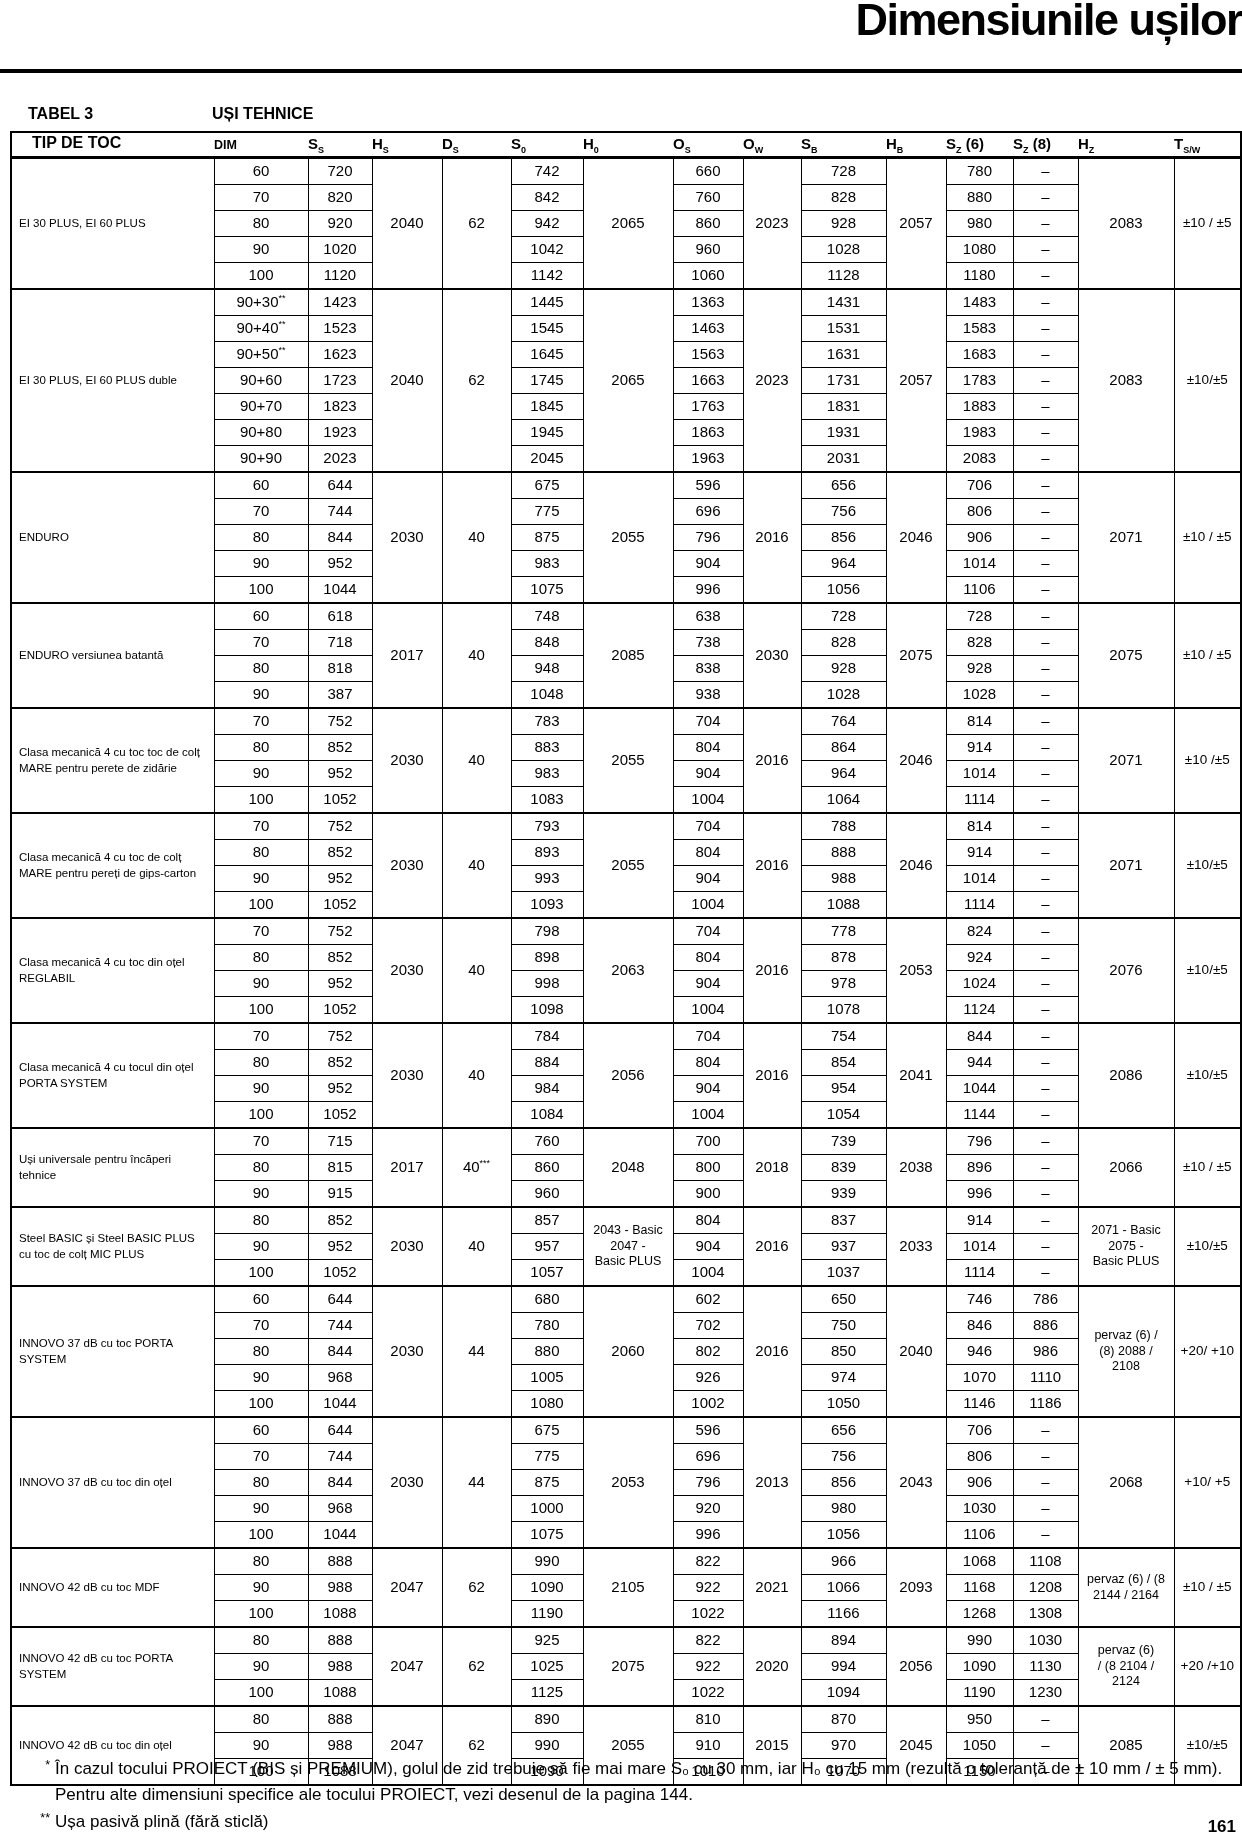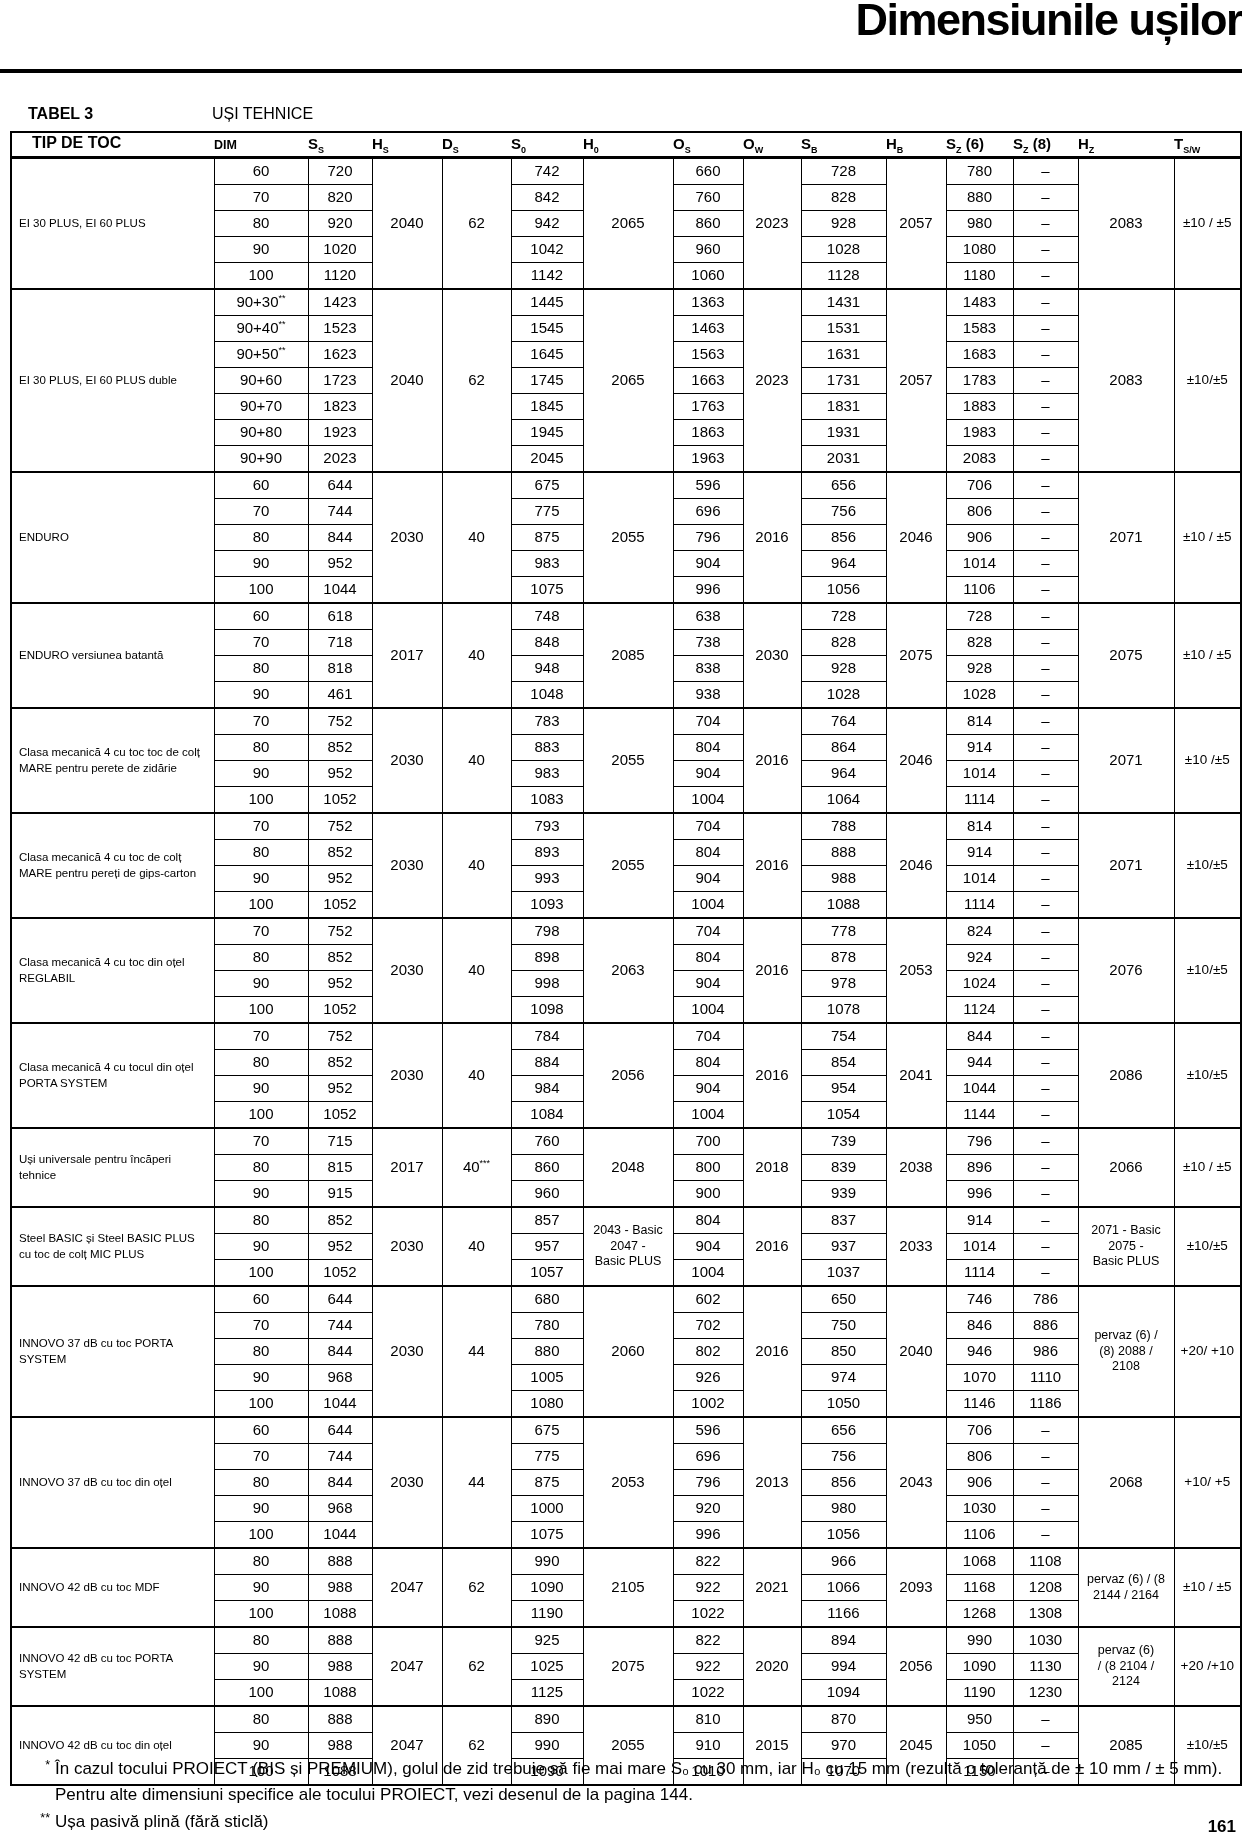--- a/index.html
+++ b/index.html
@@ -7,21 +7,21 @@
   .page { position:relative; width:1242px; height:1837px; background:#fff; overflow:hidden; }
 
   .title {
     position:absolute; top:-6px; right:0;
     font-size:45px; font-weight:bold; letter-spacing:-1.5px;
     white-space:nowrap;
   }
   .rule { position:absolute; top:69px; left:0; width:1242px; height:4px; background:#000; }
 
   .tabel-label { position:absolute; top:105px; left:28px;  font-size:16px; font-weight:bold; }
-  .tabel-title { position:absolute; top:105px; left:212px; font-size:16px; font-weight:normal; }
+  .tabel-title { position:absolute; top:105px; left:212px; font-size:16px; font-weight:bold; }
 
   table.dims {
     position:absolute; top:131px; left:10px;
     width:1230px; table-layout:fixed;
     border-collapse:collapse; border:2px solid #000;
   }
   table.dims th {
     border:none; border-bottom:3px solid #000;
     font-size:15px; font-weight:bold; text-align:left;
     vertical-align:bottom; padding:2px 0 5px 0; line-height:1;
@@ -307,21 +307,21 @@
           <td>80</td>
           <td>818</td>
           <td>948</td>
           <td>838</td>
           <td>928</td>
           <td>928</td>
           <td>–</td>
         </tr>
         <tr>
           <td>90</td>
-          <td>461</td>
+          <td>387</td>
           <td>1048</td>
           <td>938</td>
           <td>1028</td>
           <td>1028</td>
           <td>–</td>
         </tr>
         <tr class="gs">
           <td class="tip" rowspan="4">Clasa mecanică 4 cu toc toc de colț MARE pentru perete de zidărie</td>
           <td>70</td>
           <td>752</td>

